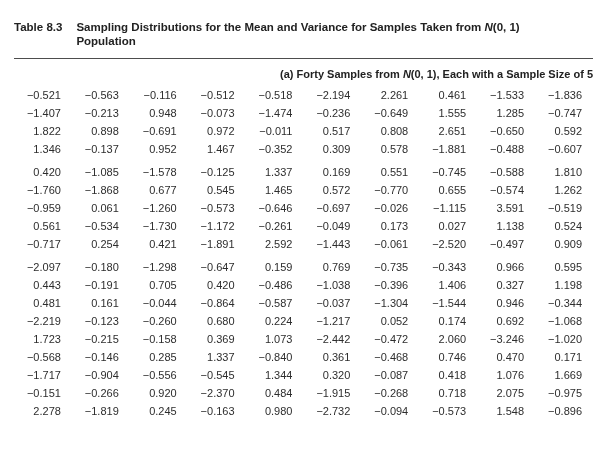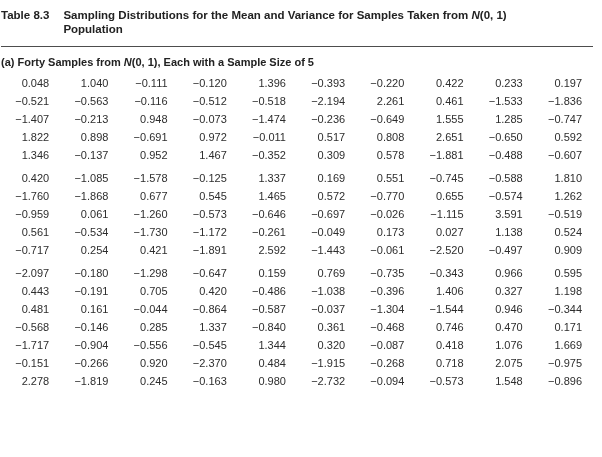--- a/index.html
+++ b/index.html
@@ -8,21 +8,22 @@
     background: #ffffff;
   }
   body {
     width: 602px;
     height: 457px;
     overflow: hidden;
     font-family: "Liberation Sans", sans-serif;
     color: #2a2a2a;
   }
   .page {
-    padding: 8px 9px 0 1px;
+    padding: 8px 9px 0 14px;
+    margin-top: 12px;
   }
   .title-block {
     display: flex;
     gap: 14px;
     font-weight: bold;
     font-size: 11.5px;
     line-height: 14px;
     color: #222222;
   }
   .title-label { white-space: nowrap; }
@@ -30,21 +31,21 @@
   .nvar {
     font-style: italic;
     font-weight: bold;
   }
   .rule {
     border: none;
     border-top: 1.5px solid #4d4d4d;
     margin: 10px 0 7px 0;
   }
   .subtitle {
-    text-align: left;
+    text-align: right;
     font-weight: bold;
     font-size: 11px;
     line-height: 13px;
     margin: 9px 0 5px 0;
     color: #222222;
   }
   table.data-table {
     border-collapse: collapse;
     width: 100%;
     table-layout: fixed;
@@ -71,32 +72,20 @@
     <span class="title-label">Table 8.3</span>
     <span class="title-text"><span>Sampling Distributions for the Mean and Variance for Samples Taken from </span><span class="nvar">N</span><span>(0, 1)</span><br><span>Population</span></span>
   </div>
 
   <hr class="rule">
 
   <div class="subtitle"><span>(a) Forty Samples from </span><span class="nvar">N</span><span>(0, 1), Each with a Sample Size of 5</span></div>
 
   <table class="data-table">
     <tbody id="table-body">
-        <tr>
-          <td>0.048</td>
-          <td>1.040</td>
-          <td>−0.111</td>
-          <td>−0.120</td>
-          <td>1.396</td>
-          <td>−0.393</td>
-          <td>−0.220</td>
-          <td>0.422</td>
-          <td>0.233</td>
-          <td>0.197</td>
-        </tr>
         <tr>
           <td>−0.521</td>
           <td>−0.563</td>
           <td>−0.116</td>
           <td>−0.512</td>
           <td>−0.518</td>
           <td>−2.194</td>
           <td>2.261</td>
           <td>0.461</td>
           <td>−1.533</td>
@@ -228,20 +217,44 @@
           <td>−0.044</td>
           <td>−0.864</td>
           <td>−0.587</td>
           <td>−0.037</td>
           <td>−1.304</td>
           <td>−1.544</td>
           <td>0.946</td>
           <td>−0.344</td>
         </tr>
         <tr>
+          <td>−2.219</td>
+          <td>−0.123</td>
+          <td>−0.260</td>
+          <td>0.680</td>
+          <td>0.224</td>
+          <td>−1.217</td>
+          <td>0.052</td>
+          <td>0.174</td>
+          <td>0.692</td>
+          <td>−1.068</td>
+        </tr>
+        <tr>
+          <td>1.723</td>
+          <td>−0.215</td>
+          <td>−0.158</td>
+          <td>0.369</td>
+          <td>1.073</td>
+          <td>−2.442</td>
+          <td>−0.472</td>
+          <td>2.060</td>
+          <td>−3.246</td>
+          <td>−1.020</td>
+        </tr>
+        <tr>
           <td>−0.568</td>
           <td>−0.146</td>
           <td>0.285</td>
           <td>1.337</td>
           <td>−0.840</td>
           <td>0.361</td>
           <td>−0.468</td>
           <td>0.746</td>
           <td>0.470</td>
           <td>0.171</td>

